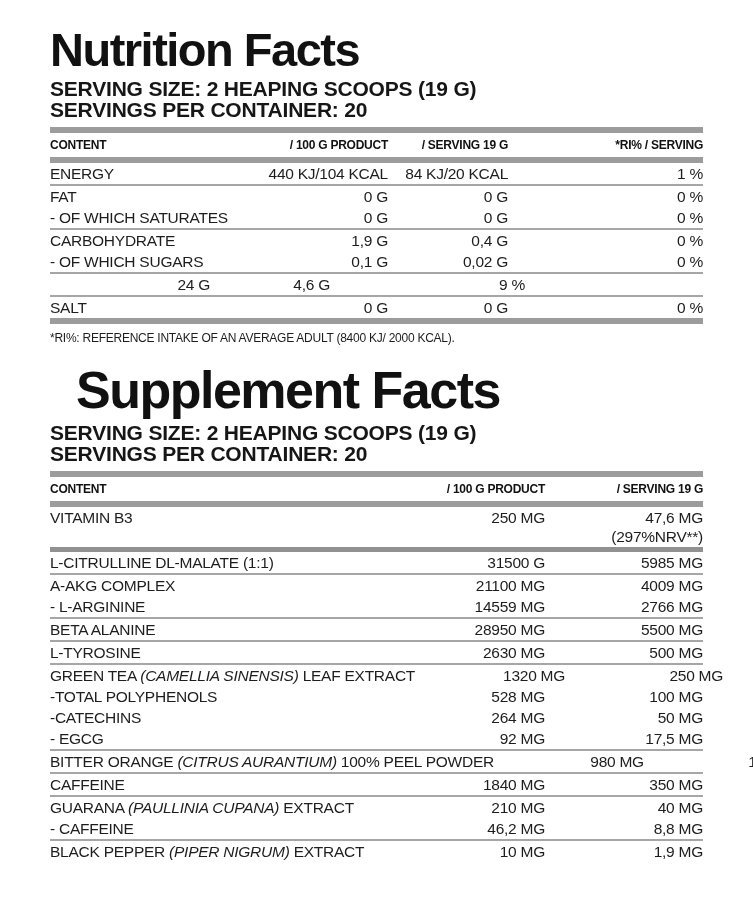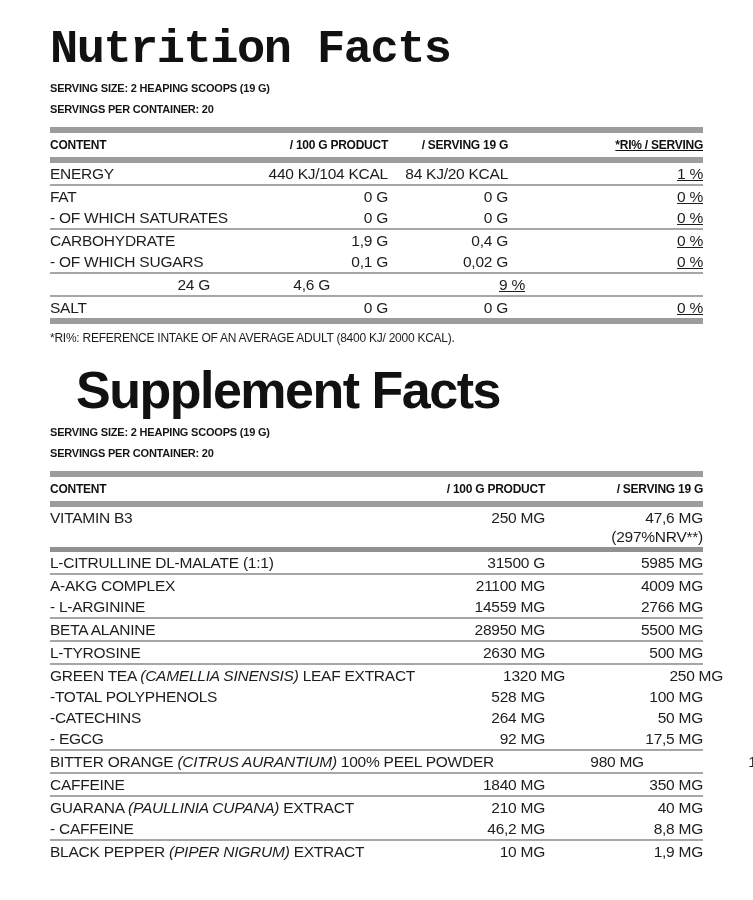--- a/index.html
+++ b/index.html
@@ -14,24 +14,24 @@
   }
   .label {
     padding: 26px 50px 0 50px;
   }
   h1.facts-title {
     font-weight: bold;
     letter-spacing: -1.5px;
     line-height: 1.02;
     color: #111;
   }
-  h1.nutrition-title { font-size: 47px; margin-bottom: 4px; font-family: Liberation Mono, monospace; }
+  h1.nutrition-title { font-size: 47px; margin-bottom: 4px; }
   h1.supplement-title { font-size: 52px; margin-top: 16px; margin-bottom: 5px; margin-left: 26px; }
   .subline {
-    font-size: 11px;
+    font-size: 21px;
     font-weight: bold;
     letter-spacing: -0.2px;
     line-height: 21px;
     color: #161616;
   }
   .facts-table { margin-top: 7px; }
   .bar {
     height: 6px;
     background: var(--bar, #9c9c9c);
   }
@@ -57,21 +57,21 @@
     font-size: 12px;
     line-height: 22px;
     padding: 1px 0;
     color: #111;
   }
   .c1 { flex: 1 1 auto; text-align: left; white-space: nowrap; overflow: visible; }
   .c2, .c3, .c4 { flex: 0 0 auto; text-align: right; white-space: nowrap; }
   
   .t-nutrition .c2 { width: 160px; }
   .t-nutrition .c3 { width: 120px; }
-  .t-nutrition .c4 { width: 195px; text-decoration: underline; }
+  .t-nutrition .c4 { width: 195px; }
   
   .t-supplement .c2 { width: 150px; }
   .t-supplement .c3 { width: 158px; }
   .row em { font-style: italic; }
   .note { display: block; text-align: right; line-height: 19px; }
   .footnote {
     font-size: 12px;
     letter-spacing: -0.25px;
     line-height: 19px;
     margin-top: 5px;

